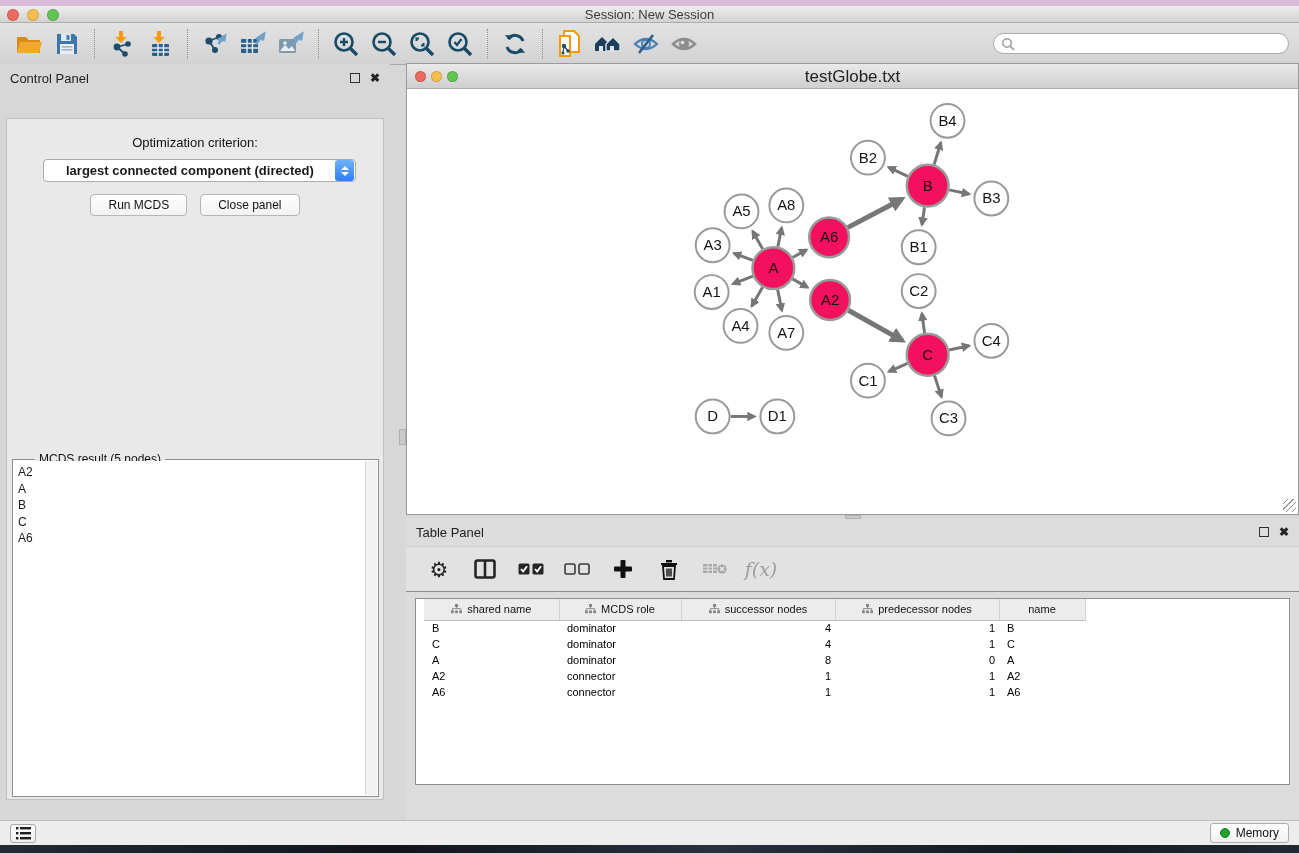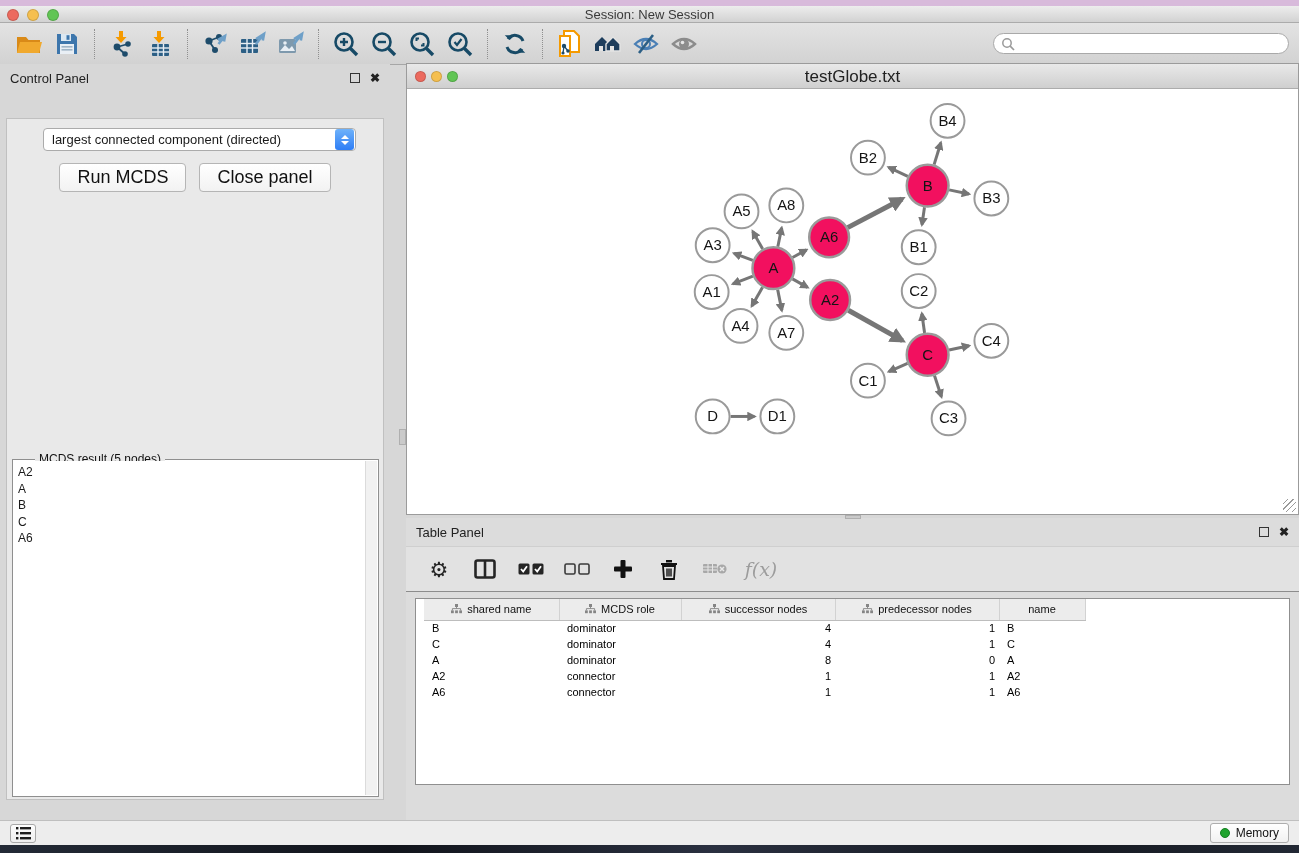--- a/index.html
+++ b/index.html
@@ -36,29 +36,29 @@
   .seg .segtab:last-child { border-right:none; }
   .seg .segtab.active { background:linear-gradient(#6CB0FB,#2E86F8); color:#fff; }
 
   
   .control-panel { position:absolute; left:0; top:64px; width:390px; height:756px; background:#D7D7D7; }
   .cp-tabs { text-align:center; margin-top:3px; position:relative; z-index:2; }
   .cp-box { position:absolute; left:6px; right:6px; top:54px; bottom:20px; background:#E9E9E9; border:1px solid #C0C0C0; }
   .opt-label { text-align:center; margin-top:16px; font-size:13px; color:#111; }
   .opt-select { margin:9px 27px 0 36px; height:23px; background:#fff; border:1px solid #ABABAB; border-radius:4px;
      display:flex; align-items:center; position:relative; }
-  .opt-select .value { flex:1; font-size:13px; padding-left:8px; white-space:nowrap; overflow:hidden; }
+  .opt-select .value { flex:1; font-size:13px; padding-left:22px; white-space:nowrap; overflow:hidden;font-weight:bold; }
   .stepper { width:19px; height:21px; margin-right:1px; border-radius:3px; background:linear-gradient(#6FB2FA,#2E7EF6);
      display:flex; flex-direction:column; align-items:center; justify-content:center; gap:2px; }
   .stepper i { width:0; height:0; border-left:4px solid transparent; border-right:4px solid transparent; }
   .chev-up { border-bottom:4px solid #fff; }
   .chev-dn { border-top:4px solid #fff; }
   .cp-buttons { display:flex; justify-content:center; gap:13px; margin-top:12px; }
   .btn { background:linear-gradient(#FFFFFF,#F2F2F2); border:1px solid #B5B5B5; border-radius:4px;
-     font-size:18px; padding:3px 17px; color:#111; }
+     font-size:12px; padding:3px 17px; color:#111; }
   .result-fieldset { position:absolute; left:5px; right:4px; top:340px; bottom:2px;
      border:1px solid #8F8F8F; background:#fff; }
   .result-legend { position:absolute; top:-8px; left:22px; background:#E9E9E9; padding:0 4px; font-size:12px; color:#111; }
   .result-list { position:absolute; inset:1px 13px 1px 1px; background:#fff; padding:3px 0 0 4px; font-size:12px; line-height:16.5px; }
   .result-scroll { position:absolute; top:1px; bottom:1px; right:1px; width:12px; background:#F1F1F1; border-left:1px solid #DBDBDB; }
 
   
   .net-window { position:absolute; left:406px; top:63px; right:0; height:452px; background:#fff; border:1px solid #9B9B9B; }
   .net-titlebar { height:25px; background:linear-gradient(#E9E9E9,#CFCFCF); border-bottom:1px solid #ACACAC; position:relative; }
   .net-titlebar .lights { top:7px; left:8px; gap:5px; }
@@ -280,20 +280,21 @@
 
 <div class="control-panel">
   <div class="panel-titlebar">
     <span>Control Panel</span>
     <span class="panel-ctrl">
       <span class="float-box"></span>
       <span class="close-x">✖</span>
     </span>
   </div>
   <div class="cp-box">
+    <div class="opt-label">Optimization criterion:</div>
     <div class="opt-select">
       <span class="value">largest connected component (directed)</span>
       <span class="stepper">
           <i class="chev-up"></i>
           <i class="chev-dn"></i>
         </span>
     </div>
     <div class="cp-buttons">
       <button class="btn">Run MCDS</button>
       <button class="btn">Close panel</button>

